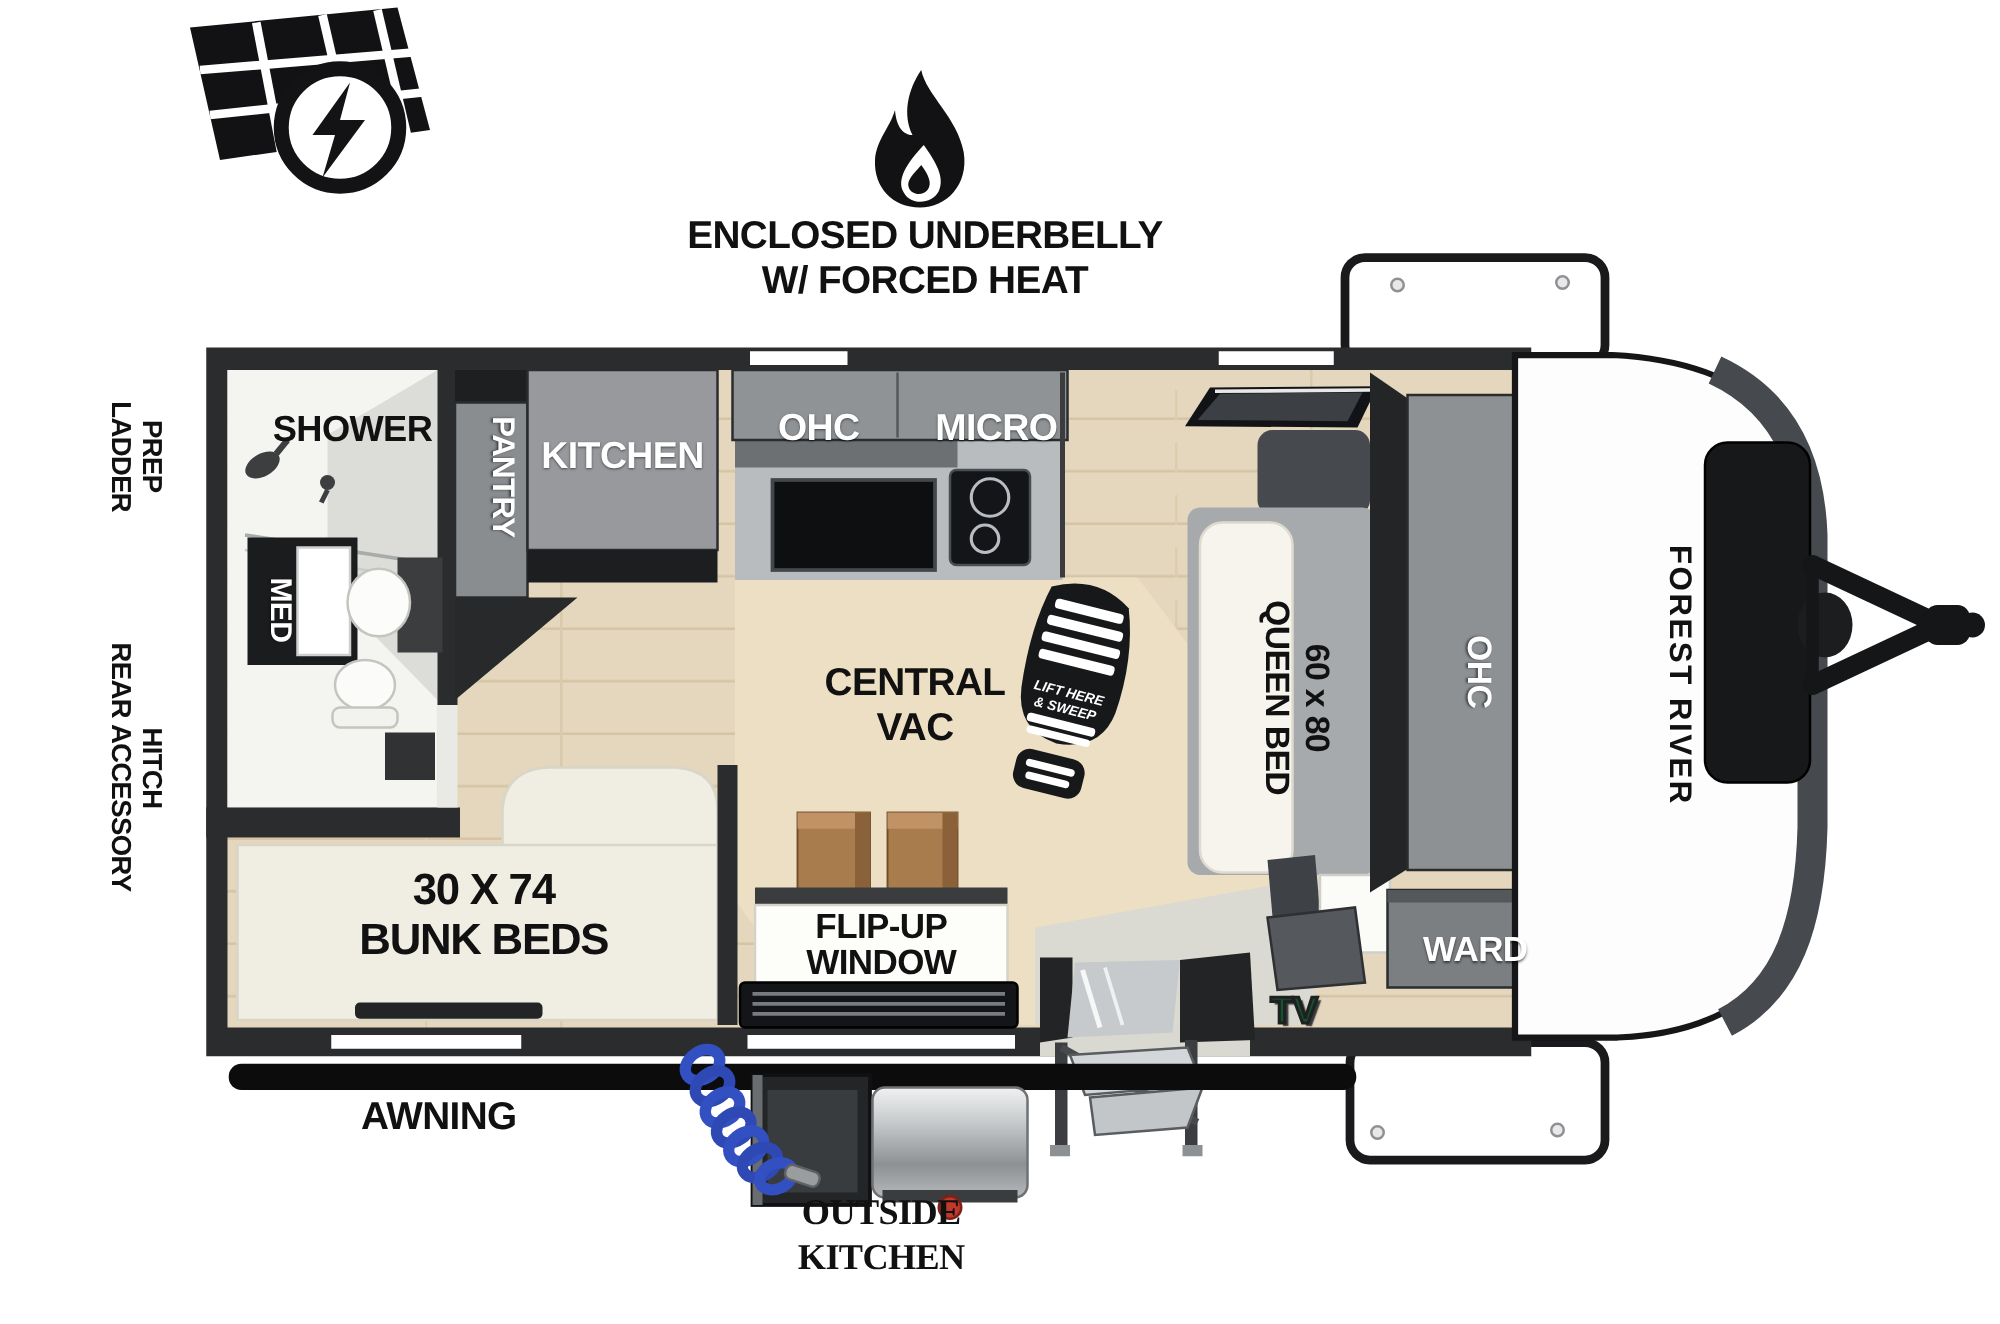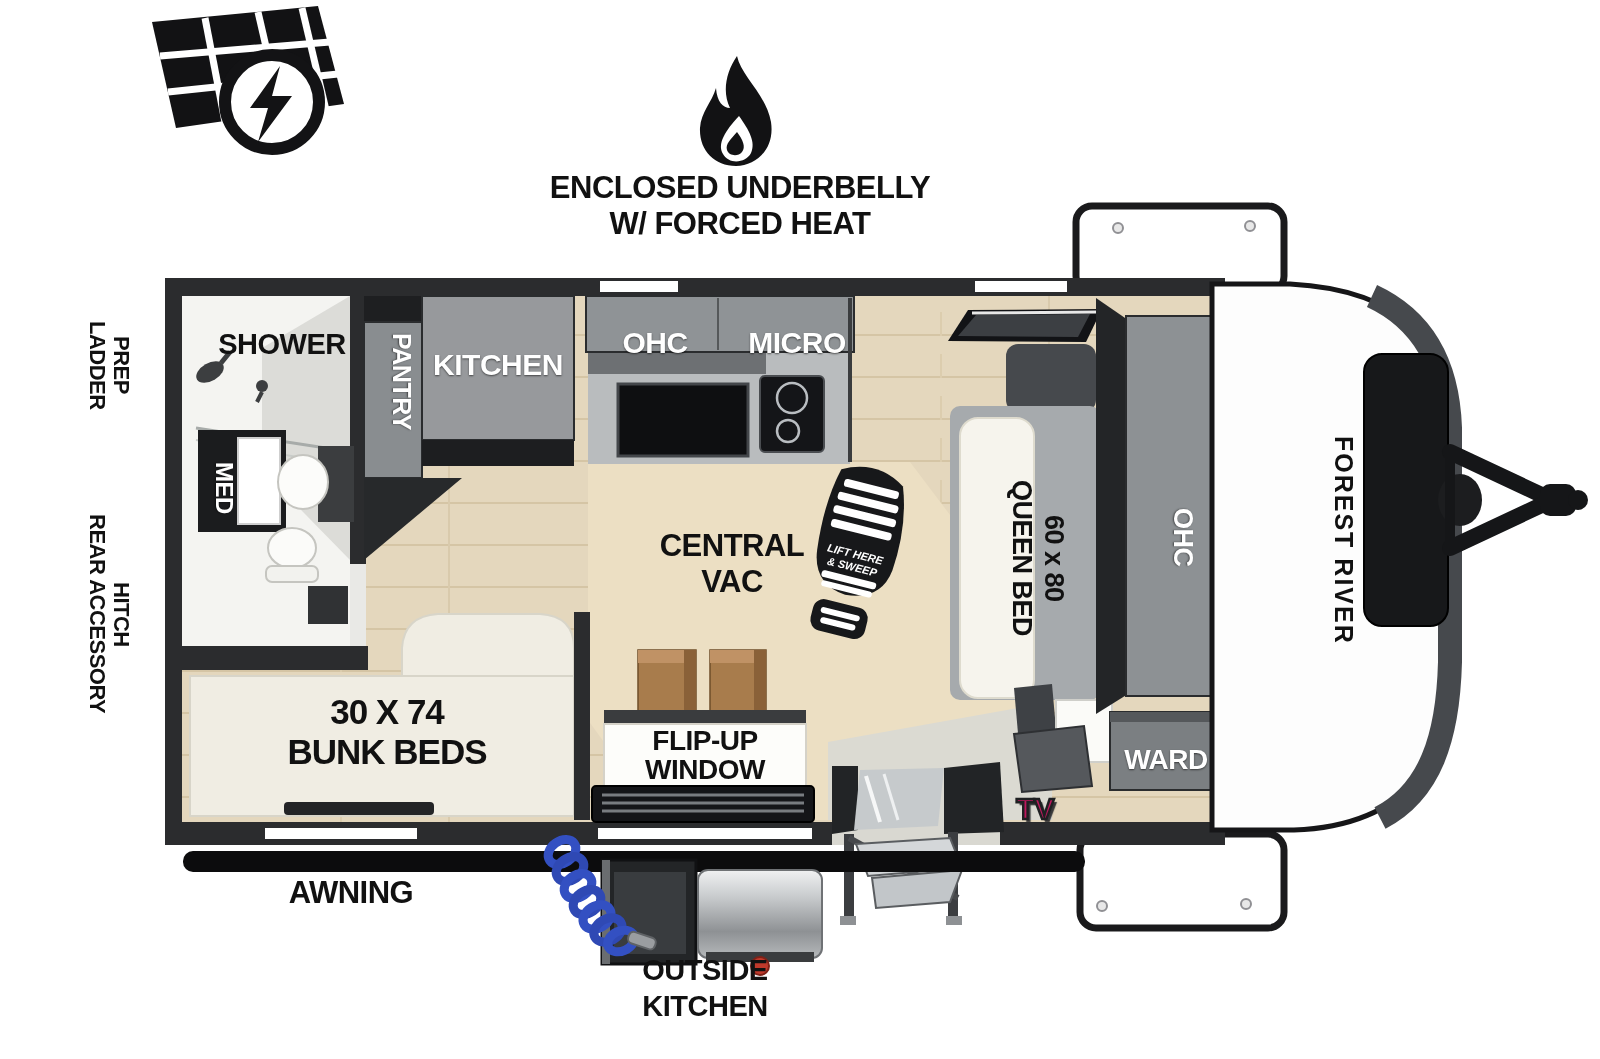--- a/index.html
+++ b/index.html
@@ -4,21 +4,21 @@
 <style>
   html,body{margin:0;padding:0;background:#fff;}
   #canvas{position:relative;width:1600px;height:1059px;background:#fff;overflow:hidden;
           font-family:"Liberation Sans","DejaVu Sans",sans-serif;}
   #scene{position:absolute;left:0;top:0;}
   .lbl{position:absolute;font-weight:bold;color:#111;text-align:center;line-height:1.12;
        white-space:pre-line;letter-spacing:-0.5px;}
   .w{color:#fff;text-shadow:0 1px 2px rgba(0,0,0,.55);}
   .v{writing-mode:vertical-rl;}
   .s{writing-mode:vertical-lr;text-orientation:sideways;}
-  .tv3d{color:#be185d;-webkit-text-stroke:2.5px #1f2022;text-shadow:3px 3px 1px rgba(25,26,30,.85);}
+  .tv3d{color:#14532d;-webkit-text-stroke:2.5px #1f2022;text-shadow:3px 3px 1px rgba(25,26,30,.85);}
 </style>
 </head>
 <body>
 
 <div id="canvas">
 
 <svg id="scene" width="1600" height="1059" viewBox="0 0 1600 1059">
   <defs>
     <pattern id="planks" width="300" height="42" patternUnits="userSpaceOnUse">
       <rect width="300" height="42" fill="#e4d7bd"></rect>
@@ -269,31 +269,31 @@
 <div class="lbl w" style="left:727px;top:326px;width:140px;font-size:30px;">MICRO</div>
 
 <div class="lbl" style="left:622px;top:528px;width:220px;font-size:31px;line-height:1.15;">CENTRAL
 VAC</div>
 
 <div class="lbl v" style="left:994px;top:442px;height:232px;width:76px;font-size:27px;line-height:1.2;">60 x 80
 QUEEN BED</div>
 
 <div class="lbl v w" style="left:1158px;top:462px;height:150px;width:40px;font-size:27px;">OHC</div>
 
-<div class="lbl w" style="left:1110px;top:744px;width:112px;font-size:28px;">WARD</div>
+<div class="lbl w" style="left:1110px;top:744px;width:112px;font-size:28px;text-align:right;">WARD</div>
 
 <div class="lbl tv3d" style="left:1000px;top:792px;width:70px;font-size:30px;">TV</div>
 
 <div class="lbl" style="left:608px;top:726px;width:194px;font-size:28px;line-height:1.05;">FLIP-UP
 WINDOW</div>
 
 <div class="lbl" style="left:262px;top:692px;width:250px;font-size:35px;line-height:1.15;letter-spacing:-1px;">30 X 74
 BUNK BEDS</div>
 
 <div class="lbl v" style="left:1314px;top:372px;height:336px;width:44px;font-size:25px;letter-spacing:2px;">FOREST RIVER</div>
 
 <div class="lbl" style="left:246px;top:876px;width:210px;font-size:31px;">AWNING</div>
 
-<div class="lbl" style="left:580px;top:952px;width:250px;font-size:29px;line-height:1.25;">OUTSIDE
+<div class="lbl" style="left:580px;top:952px;width:250px;font-size:29px;line-height:1.25;font-family:Liberation Serif, serif;">OUTSIDE
 KITCHEN</div>
 
 
 </div>
 
 </body></html>

